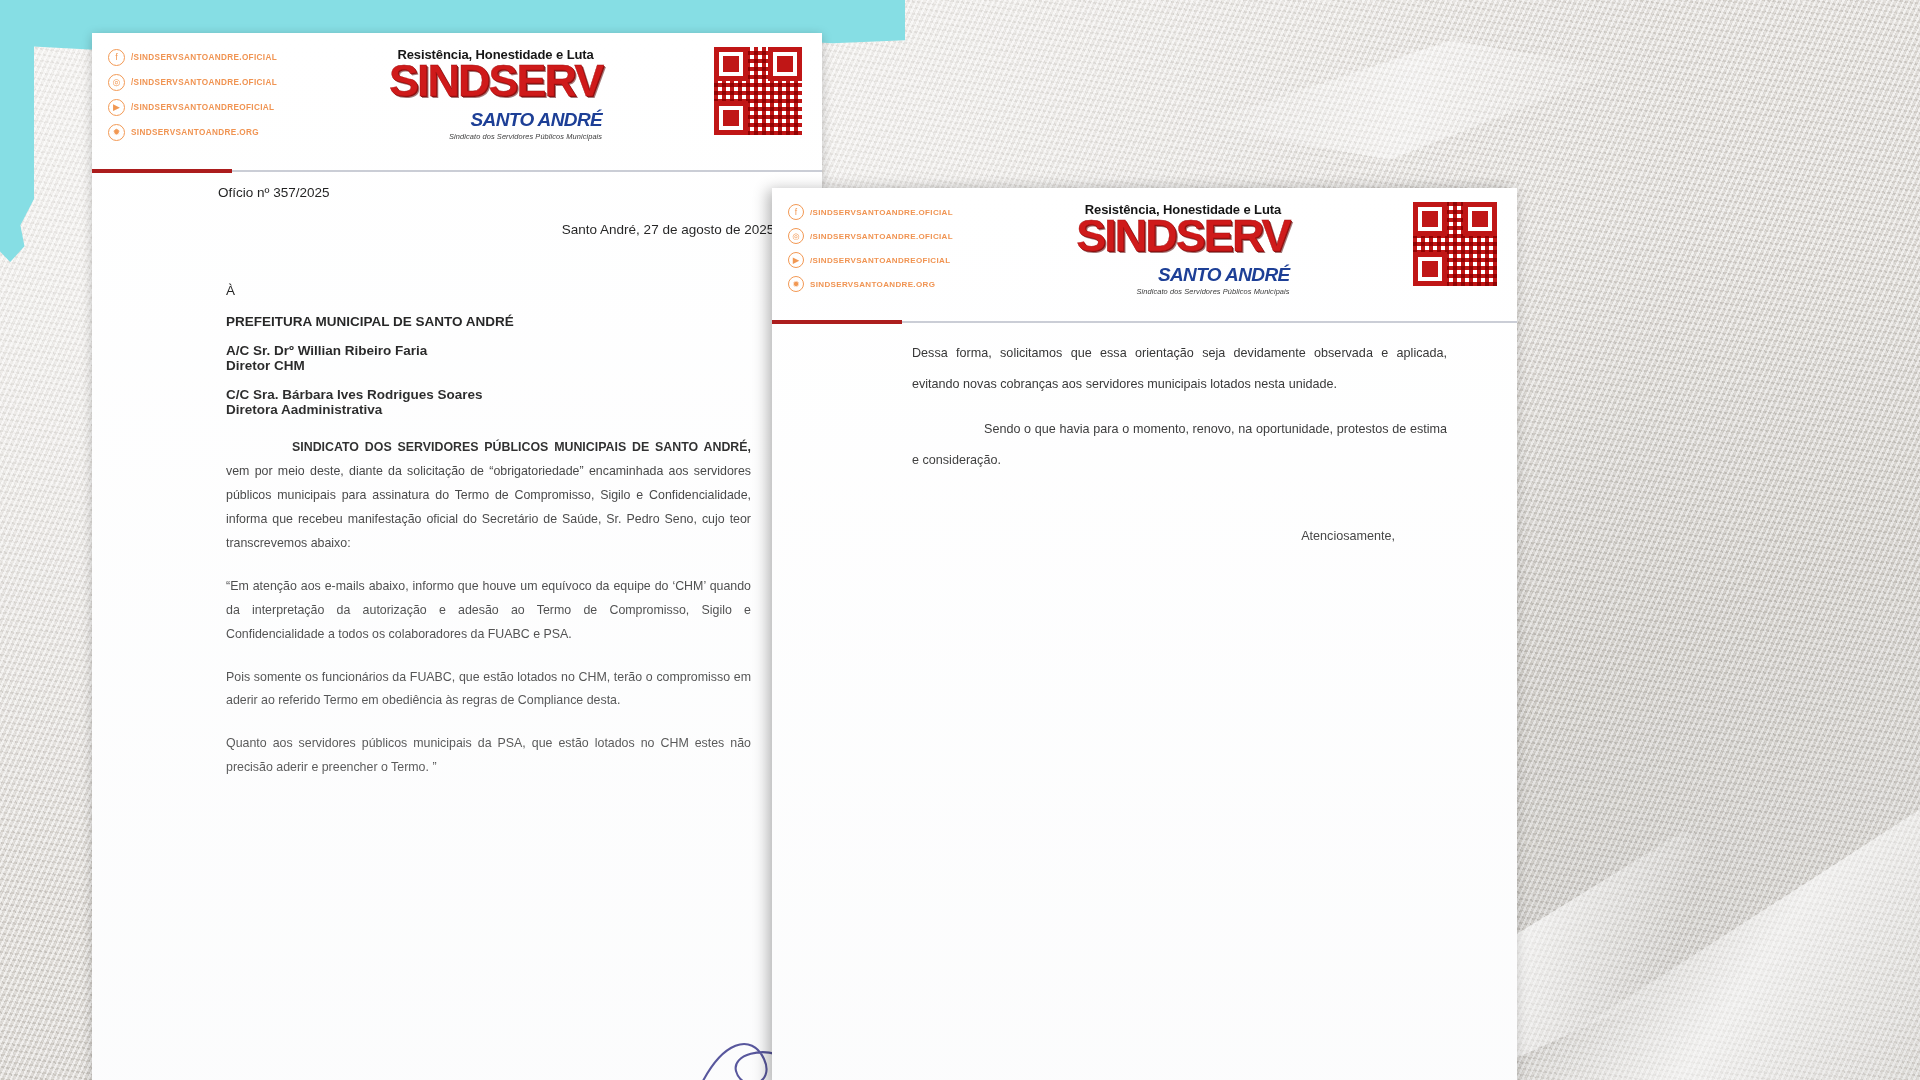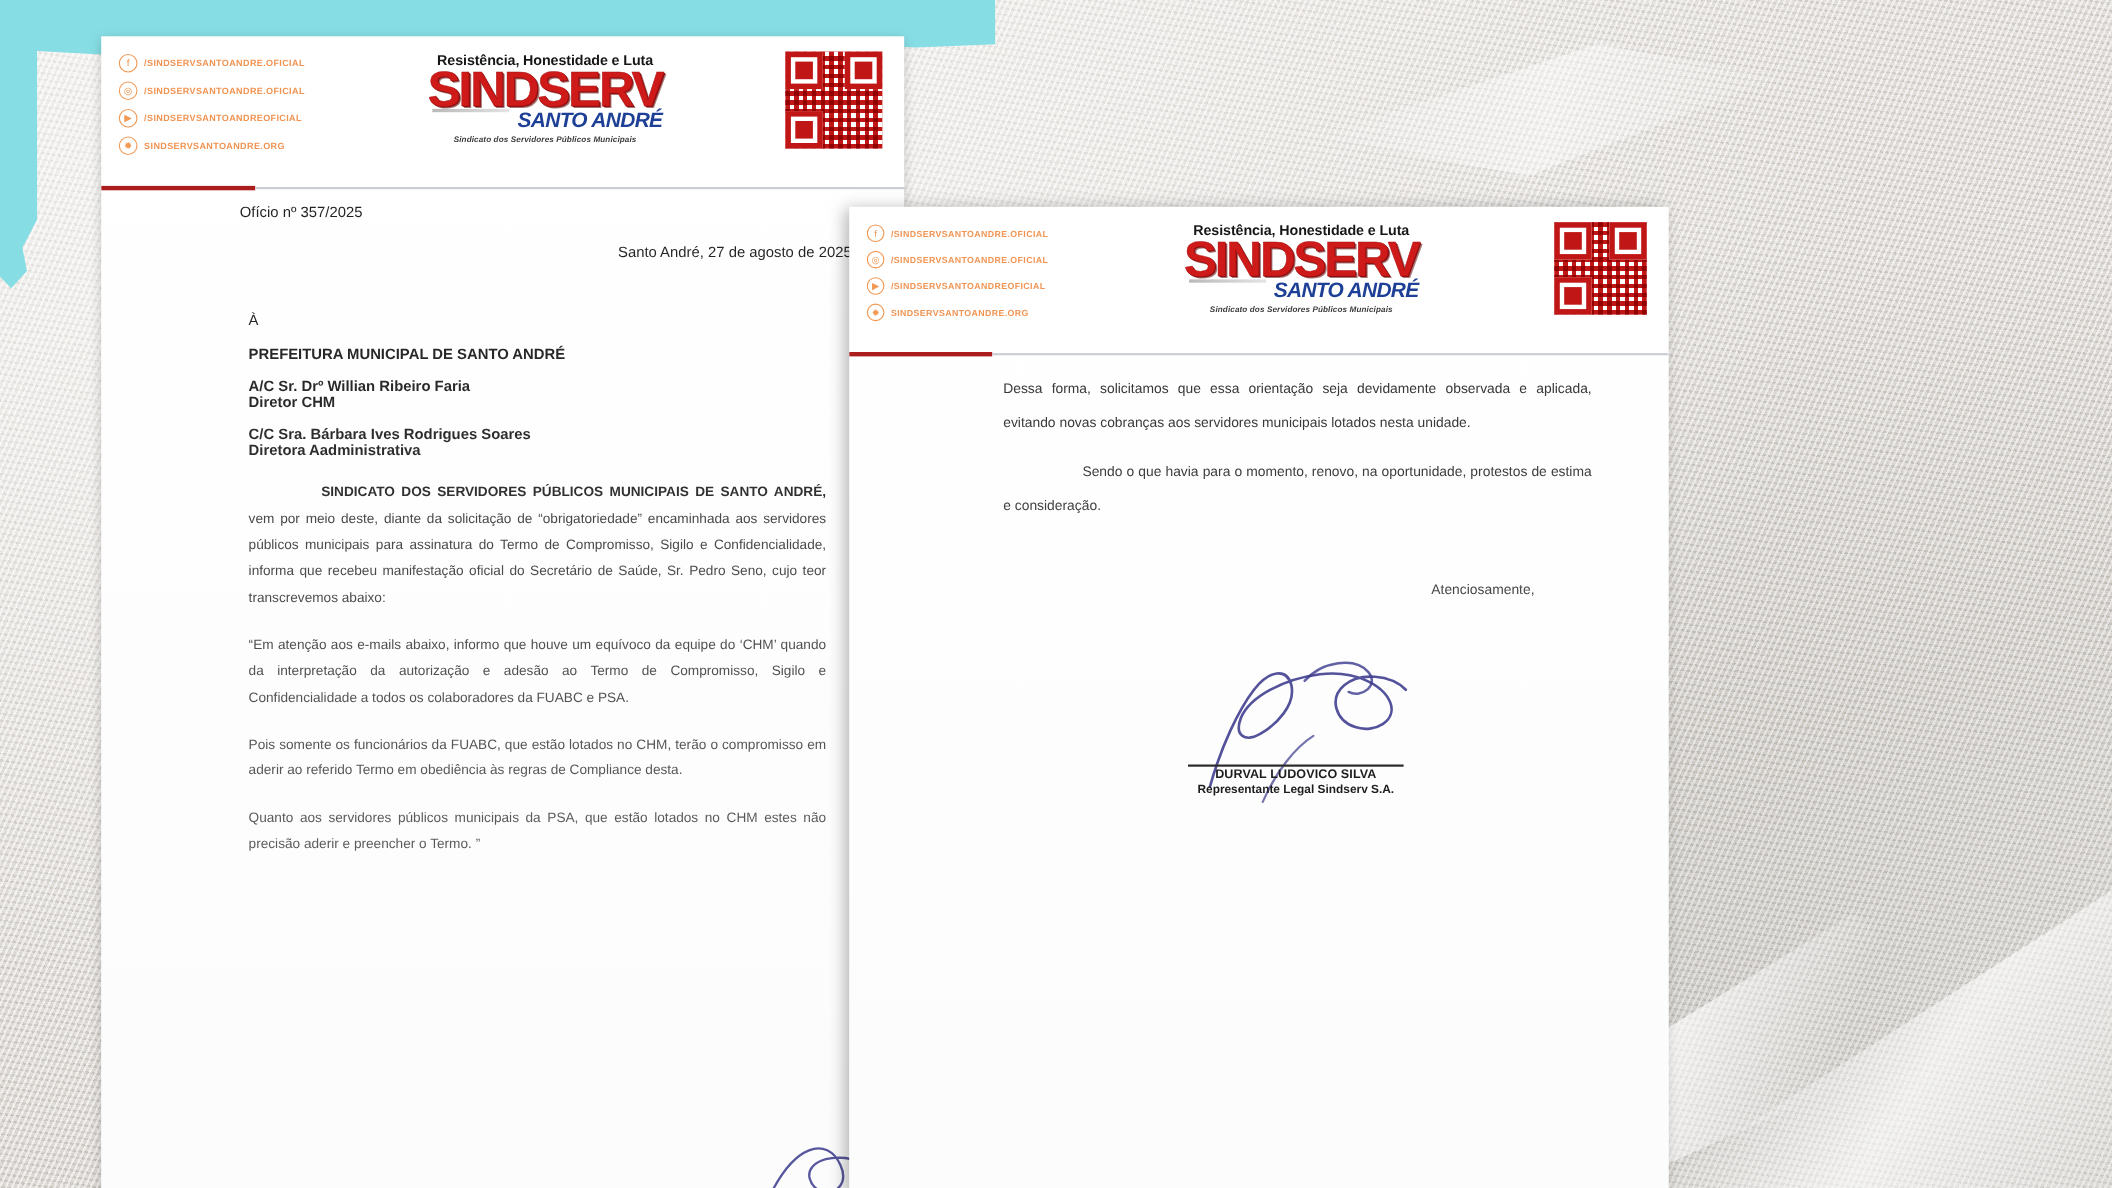--- a/index.html
+++ b/index.html
@@ -68,26 +68,26 @@
   #page2 .soc-txt{font-size:8px;}
 
   .brandwrap{flex:1 1 auto;display:flex;justify-content:center;}
   .brand{text-align:center;padding-top:2px;}
   .brand-slogan{font-size:13px;font-weight:bold;color:#161616;letter-spacing:-.1px;
     margin-bottom:-2px;}
   .brand-main{font-size:45px;font-weight:bold;letter-spacing:-2px;
     color:#cf1a1a;line-height:.95;
     text-shadow:1px 1px 0 #8d0f0f, 2px 2px 0 rgba(90,10,10,.55);
     -webkit-text-stroke:.4px #a31313;}
-  .brand-sub{display:flex;align-items:flex-start;justify-content:flex-end;gap:7px;margin-top:-4px;}
+  .brand-sub{display:flex;align-items:flex-end;justify-content:flex-end;gap:7px;margin-top:-4px;flex-direction:column;}
   .brand-rule{flex:1 1 auto;height:3px;max-width:70px;
     background:linear-gradient(90deg,#b9b9b9,#e4e4e4);}
   .brand-city{font-size:19px;font-weight:bold;font-style:italic;color:#1d3f96;letter-spacing:-.6px;}
-  .brand-tag{font-size:7.4px;font-style:italic;font-weight:bold;color:#3b3b3b;letter-spacing:.1px;
-    margin-top:1px;text-align:center;}
+  .brand-tag{font-size:7.4px;font-style:italic;font-weight:normal;color:#3b3b3b;letter-spacing:.1px;
+    margin-top:1px;text-align:right;}
 
   .qr{flex:0 0 auto;width:88px;height:88px;margin-top:2px;margin-right:4px;
     background:
       repeating-linear-gradient(90deg,#c01616 0 4px, #ffffff 4px 8px),
       repeating-linear-gradient(0deg,#c01616 0 4px, #ffffff 4px 8px);
     background-blend-mode:multiply;position:relative;}
   .qr .fp{position:absolute;width:24px;height:24px;border:5px solid #c01616;background:#fff;}
   .qr .fp:after{content:"";position:absolute;inset:4px;background:#c01616;}
   .qr .fp.tl{left:0;top:0}.qr .fp.tr{right:0;top:0}.qr .fp.bl{left:0;bottom:0}
   #page2 .qr{width:84px;height:84px;}
@@ -264,26 +264,14 @@
     <span class="hr-red" style="width:130px"></span>
     <span class="hr-grey"></span>
   </div>
 
   <div class="body">
     <p class="para">Dessa forma, solicitamos que essa orientação seja devidamente observada e aplicada, evitando novas cobranças aos servidores municipais lotados nesta unidade.</p>
     <p class="para indent">Sendo o que havia para o momento, renovo, na oportunidade, protestos de estima e consideração.</p>
 
     <div class="closing">Atenciosamente,</div>
 
-    <div class="sigblock">
-      <svg class="sig-ink" viewBox="0 0 230 150">
-        <path d="M18 132 C28 96, 44 62, 58 44 C72 26, 88 24, 92 40 C96 58, 78 76, 64 84
-                 C50 92, 40 86, 46 70 C54 50, 86 34, 118 30 C150 26, 176 40, 182 56
-                 C188 72, 168 84, 150 78 C132 72, 126 52, 140 40 C154 28, 182 30, 196 44" fill="none" stroke="#3b3a8c" stroke-width="2.4" stroke-linecap="round" stroke-linejoin="round" opacity=".88"></path>
-        <path d="M104 36 C120 18, 150 14, 162 28 C172 40, 156 52, 144 46" fill="none" stroke="#3b3a8c" stroke-width="2.2" stroke-linecap="round" opacity=".8"></path>
-        <path d="M66 146 C78 118, 96 96, 112 86" fill="none" stroke="#3b3a8c" stroke-width="2" stroke-linecap="round" opacity=".7"></path>
-      </svg>
-      <span class="sig-line"></span>
-      <div class="sig-name">DURVAL LUDOVICO SILVA</div>
-      <div class="sig-role">Representante Legal Sindserv S.A.</div>
-    </div>
   </div>
 </div>
 
 </body></html>

